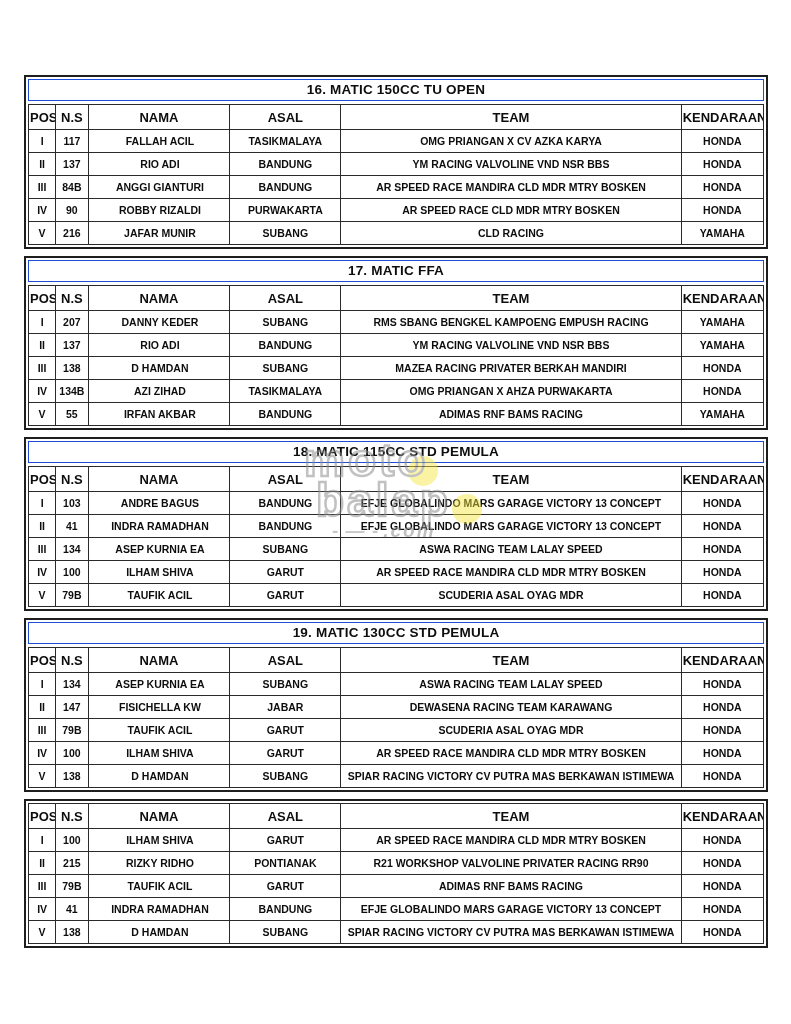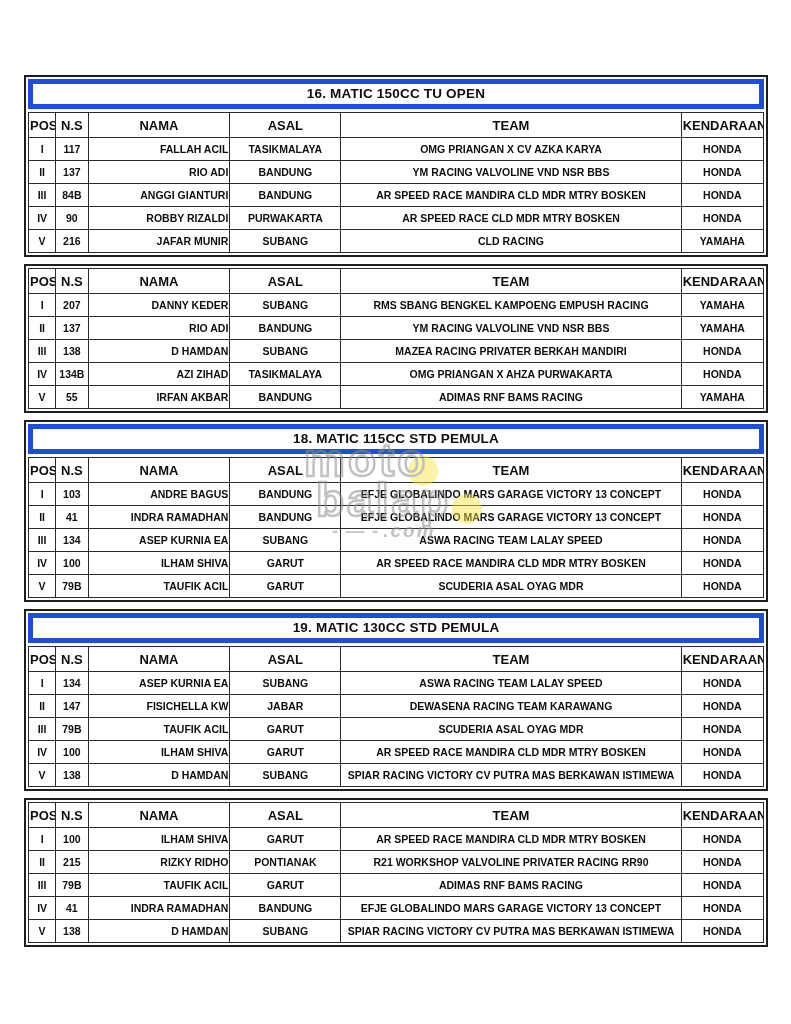--- a/index.html
+++ b/index.html
@@ -13,21 +13,21 @@
   .page {
     position:absolute; left:24px; top:75px; width:744px;
   }
   .race-section {
     border:2px solid #1e1e1e;
     padding:2px;
     margin-bottom:7px;
     background:#ffffff;
   }
   .title-bar {
-    border:5px solid #1d4ed8;
+    border:1px solid #1d4ed8;
     text-align:center;
     font-weight:700;
     font-size:13.5px;
     line-height:16px;
     padding:2px 0;
     color:#0d0d0d;
     letter-spacing:0.2px;
     margin-bottom:3px;
   }
   table.results {
@@ -39,21 +39,21 @@
     border:1px solid #2a2a2a;
     font-weight:700;
     color:#0d0d0d;
     overflow:hidden;
     white-space:nowrap;
     text-align:center;
     letter-spacing:0;
   }
   table.results th { font-size:13px; height:22px; }
   table.results td { font-size:10.5px; height:20px; }
-  table.results td.cell-nama { text-align:right; padding-left:3px; }
+  table.results td.cell-nama { text-align:center; padding-left:3px; }
   col.c-pos  { width:3.7%;  }
   col.c-ns   { width:4.4%;  }
   col.c-nama { width:19.3%; }
   col.c-asal { width:15.1%; }
   col.c-team { width:46.3%; }
   col.c-kend { width:11.2%; }
 
   
   .watermark {
     position:absolute;
@@ -159,20 +159,21 @@
             <td class="cell-ns">216</td>
             <td class="cell-nama">JAFAR MUNIR</td>
             <td class="cell-asal">SUBANG</td>
             <td class="cell-team">CLD RACING</td>
             <td class="cell-kendaraan">YAMAHA</td>
           </tr>
         </tbody>
       </table>
     </section>
     <section class="race-section">
+      <div class="title-bar">17. MATIC FFA</div>
       <table class="results">
         <colgroup>
           <col class="c-pos">
           <col class="c-ns">
           <col class="c-nama">
           <col class="c-asal">
           <col class="c-team">
           <col class="c-kend">
         </colgroup>
         <thead>

